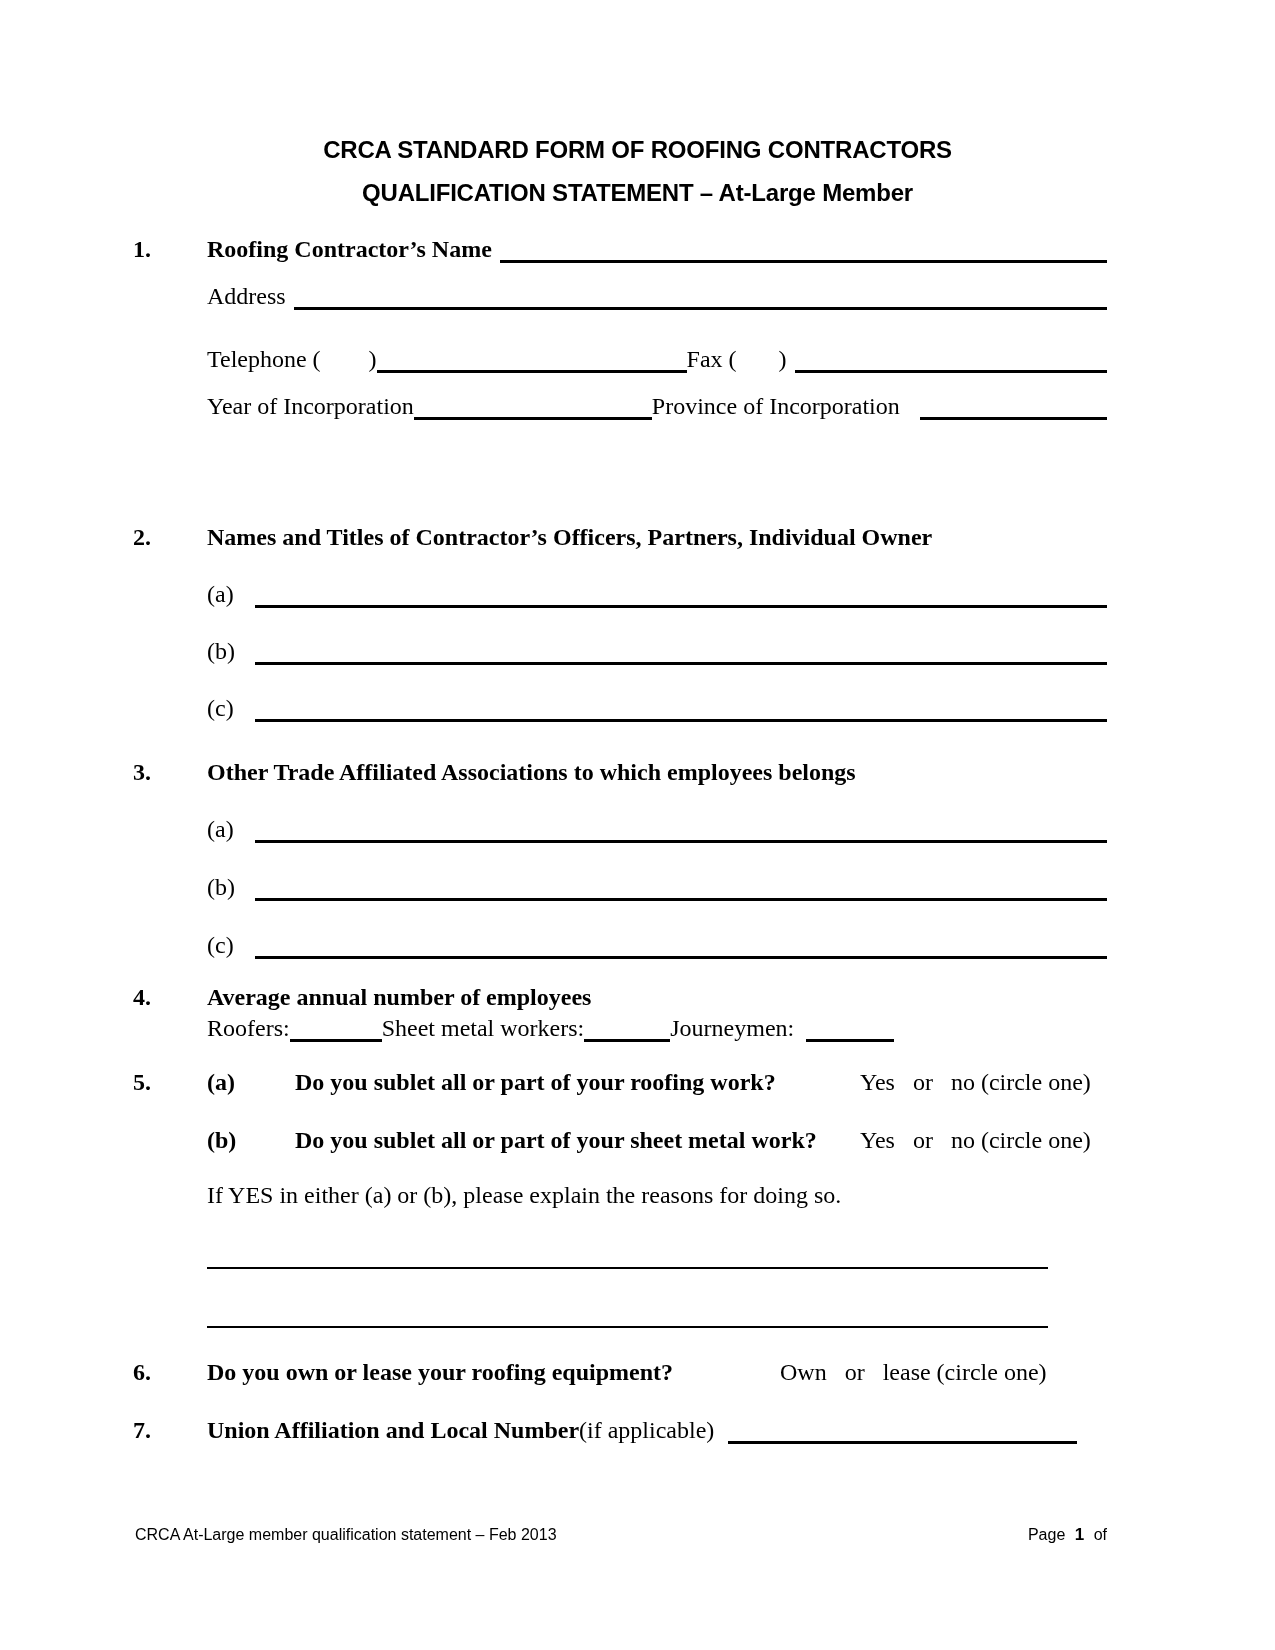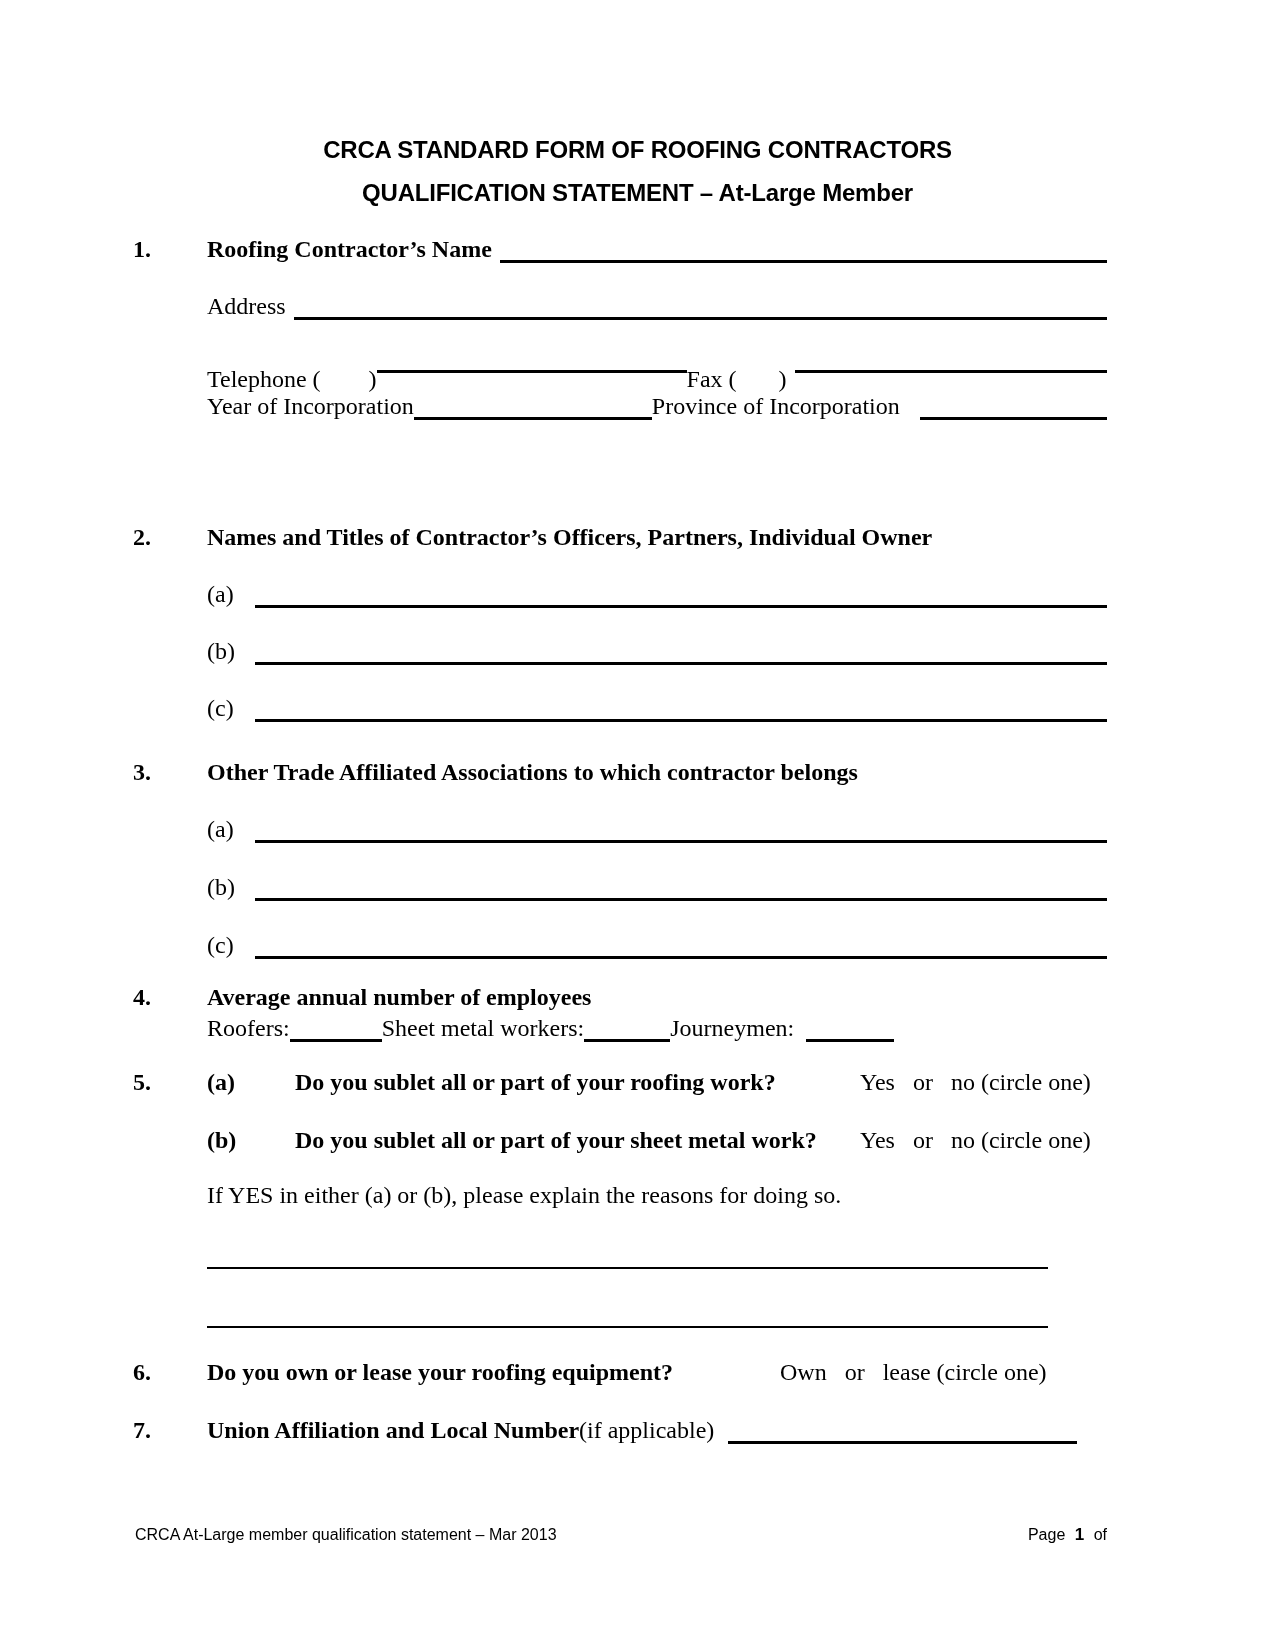--- a/index.html
+++ b/index.html
@@ -31,21 +31,21 @@
     height: 28px;
     line-height: 28px;
     display: flex;
     align-items: stretch;
     white-space: nowrap;
   }
   .num { width: 74px; font-weight: bold; flex: 0 0 auto; }
   .sub { width: 40px; flex: 0 0 auto; }
   .b { font-weight: bold; }
   .bi { font-weight: bold; font-style: italic; }
-  .pre { white-space: pre; margin-top: 20px; }
+  .pre { white-space: pre; }
   .fill {
     flex: 1 1 auto;
     border-bottom: 3px solid #000;
     margin-left: 8px;
   }
   .ufix {
     flex: 0 0 auto;
     border-bottom: 3px solid #000;
     display: inline-block;
   }
@@ -86,21 +86,21 @@
     <div>CRCA STANDARD FORM OF ROOFING CONTRACTORS</div>
     <div>QUALIFICATION STATEMENT – At-Large Member</div>
   </div>
 
   <div class="row" style="top:235px">
     <span class="num">1.</span>
     <span class="b">Roofing Contractor’s Name</span>
     <span class="fill"></span>
   </div>
 
-  <div class="row" style="top:292px">
+  <div class="row" style="top:282px">
     <span class="num"></span>
     <span>Address</span>
     <span class="fill"></span>
   </div>
 
   <div class="row" style="top:345px">
     <span class="num"></span>
     <span class="pre">Telephone (        )</span>
     <span class="ufix" style="width:310px"></span>
     <span class="pre">Fax (       )</span>
@@ -132,21 +132,21 @@
     <span class="fill"></span>
   </div>
   <div class="row" style="top:694px">
     <span class="num"></span>
     <span class="sub">(c)</span>
     <span class="fill"></span>
   </div>
 
   <div class="row" style="top:758px">
     <span class="num">3.</span>
-    <span class="b">Other Trade Affiliated Associations to which contractor belongs</span>
+    <span class="b">Other Trade Affiliated Associations to which employees belongs</span>
   </div>
 
   <div class="row" style="top:815px">
     <span class="num"></span>
     <span class="sub">(a)</span>
     <span class="fill"></span>
   </div>
   <div class="row" style="top:873px">
     <span class="num"></span>
     <span class="sub">(b)</span>
@@ -199,21 +199,21 @@
   </div>
 
   <div class="row" style="top:1416px">
     <span class="num">7.</span>
     <span class="b">Union Affiliation and Local Number</span>
     <span> (if applicable)</span>
     <span class="fill" style="margin-left:14px;margin-right:30px"></span>
   </div>
 
   <div class="footer">
-    <span>CRCA At-Large member qualification statement – Mar 2013</span>
+    <span>CRCA At-Large member qualification statement – Feb 2013</span>
     <span class="pageof">
       <span>Page</span>
       <span class="pgnum">1</span>
       <span>of</span>
     </span>
   </div>
 
 </div>
 
 </body></html>

